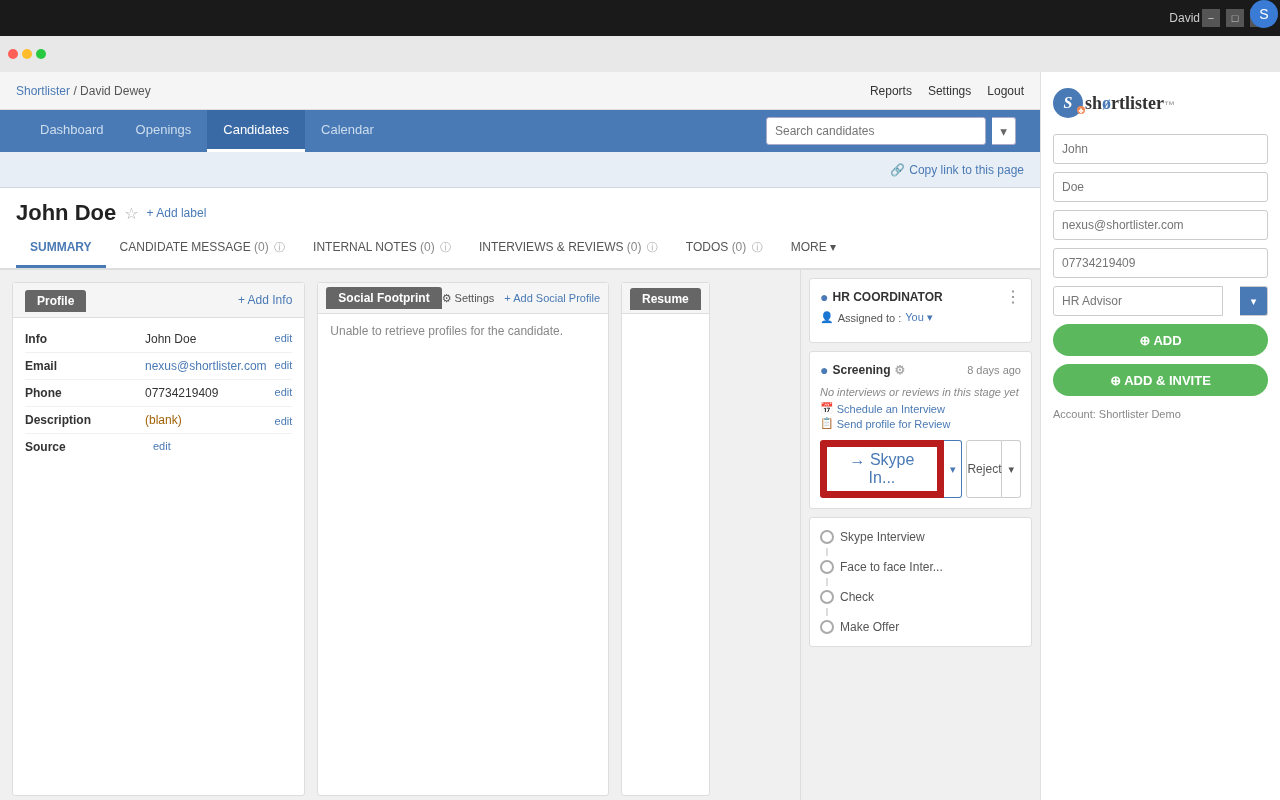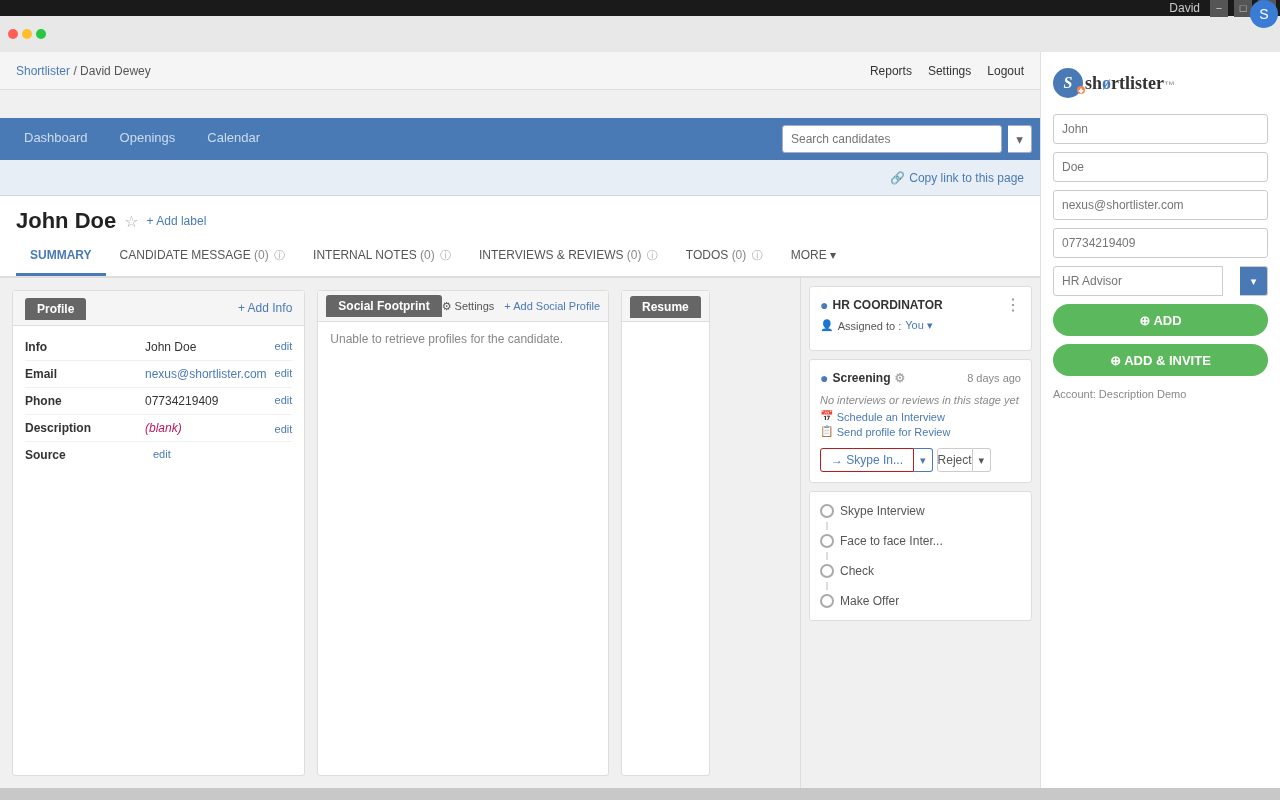--- a/index.html
+++ b/index.html
@@ -1,24 +1,24 @@
 <!DOCTYPE html>
 <html><head>
   <meta charset="utf-8">
   <style>
     * { box-sizing: border-box; margin: 0; padding: 0; }
     body { font-family: Arial, sans-serif; font-size: 13px; background: #c8c8c8; color: #333; }
 
     .titlebar {
       background: #1a1a1a;
-      height: 16px;
+      height: 36px;
       display: flex;
       align-items: center;
       justify-content: flex-end;
-      padding: 0 4px;
+      padding: 0 12px;
       gap: 4px;
     }
     .titlebar-btn {
       width: 18px; height: 18px;
       background: #555;
       border: none;
       color: #ccc;
       cursor: pointer;
       font-size: 11px;
       display: flex; align-items: center; justify-content: center;
@@ -68,23 +68,22 @@
       text-decoration: none;
       cursor: pointer;
     }
 
     
     .tab-bar {
       background: #4a7ab5;
       height: 42px;
       display: flex;
       align-items: stretch;
-      padding: 0 8px;
+      padding: 0 24px;
       justify-content: space-between;
-      margin-top: 28px;
     }
     .tab-bar-left { display: flex; align-items: stretch; }
     .tab-item {
       padding: 0 16px;
       display: flex;
       align-items: center;
       color: #cde;
       font-size: 13px;
       cursor: pointer;
       border-bottom: 3px solid transparent;
@@ -252,21 +251,21 @@
       font-weight: bold;
       font-size: 12px;
       flex-shrink: 0;
     }
     .profile-value {
       flex: 1;
       font-size: 12px;
       color: #333;
     }
     .profile-value.email { color: #4a7ab5; }
-    .profile-value.blank { color: #be185d; font-style: italic; }
+    .profile-value.blank { color: #a16207; }
     .profile-value.none { color: #aaa; font-style: italic; }
     .edit-link {
       color: #4a7ab5;
       font-size: 11px;
       cursor: pointer;
       background: none;
       border: none;
       margin-left: 8px;
       text-decoration: none;
     }
@@ -395,24 +394,24 @@
     .screening-action-icon { font-size: 11px; }
 
     .action-buttons {
       display: flex;
       gap: 4px;
       margin-top: 10px;
     }
     .skype-btn-wrap { display: flex; }
     .skype-btn {
       background: #fff;
-      border: 1px solid #b91c1c;
+      border: 7px solid #b91c1c;
       color: #4a7ab5;
       padding: 4px 10px;
-      font-size: 12px;
+      font-size: 16px;
       cursor: pointer;
       border-radius: 3px 0 0 3px;
       display: flex; align-items: center; gap: 4px;
     }
     .skype-dropdown {
       background: #fff;
       border: 1px solid #4a7ab5;
       border-left: none;
       color: #4a7ab5;
       padding: 4px 6px;
@@ -580,20 +579,21 @@
         <a>Reports</a>
         <a>Settings</a>
         <a>Logout</a>
       </div>
     </div>
 
     <div class="tab-bar">
       <div class="tab-bar-left">
         <div class="tab-item">Dashboard</div>
         <div class="tab-item">Openings</div>
+        <div class="tab-item active">Candidates</div>
         <div class="tab-item">Calendar</div>
       </div>
       <div class="search-wrap">
         <input class="search-input" type="text" placeholder="Search candidates" style="">
         <button class="search-dropdown-btn">▾</button>
       </div>
     </div>
 
     <div class="copy-link-bar">
       <button class="copy-link-btn">
@@ -796,16 +796,16 @@
       <button class="sidebar-dropdown-btn">▾</button>
     </div>
 
     <button class="sidebar-add-btn">
       <span>⊕  ADD</span>
     </button>
     <button class="sidebar-add-invite-btn">
       <span>⊕  ADD &amp; INVITE</span>
     </button>
 
-    <div class="account-text">Account: Description Demo</div>
+    <div class="account-text">Account: Shortlister Demo</div>
   </div>
 
 </div>
 
 </body></html>

